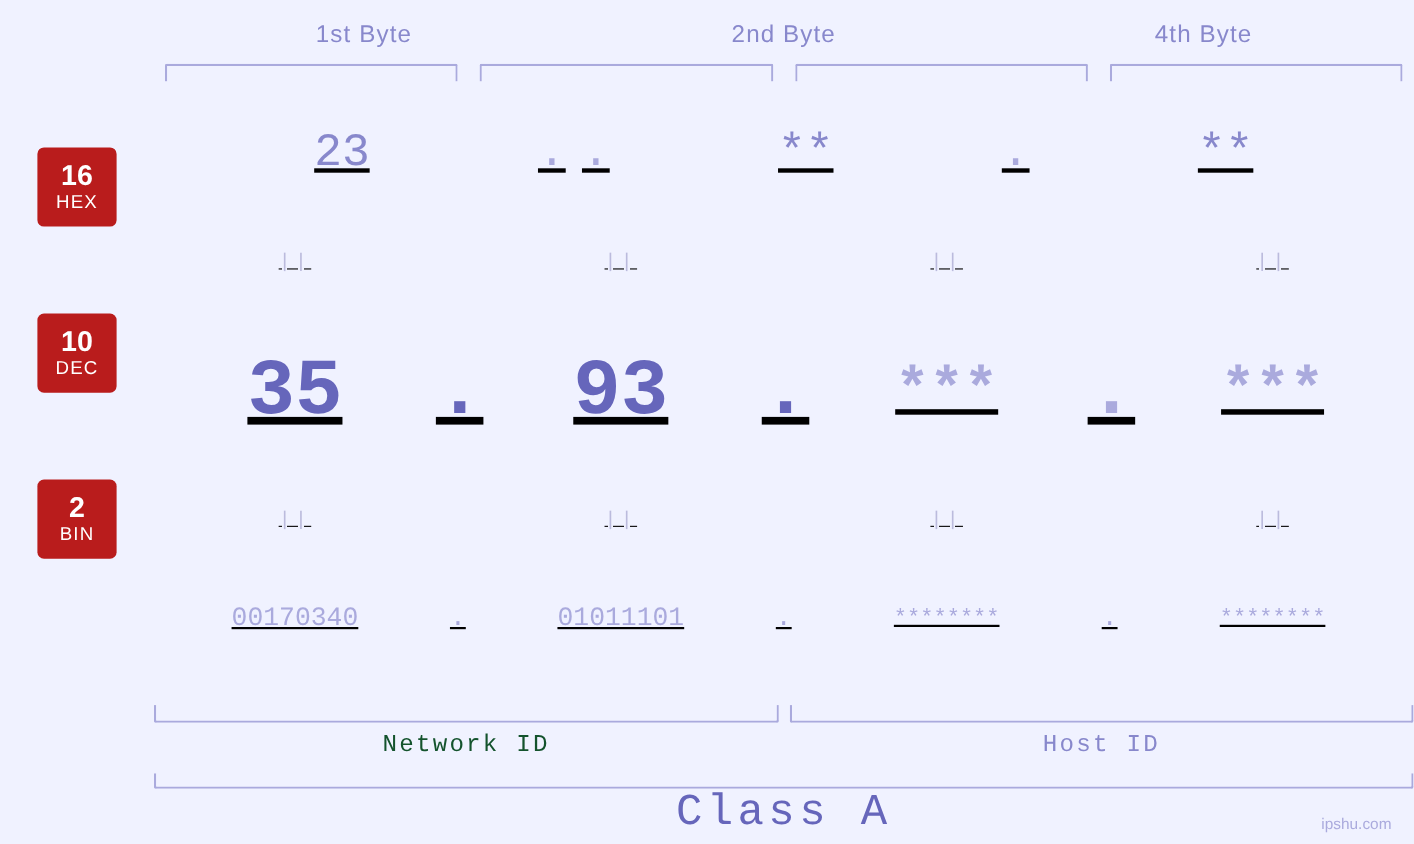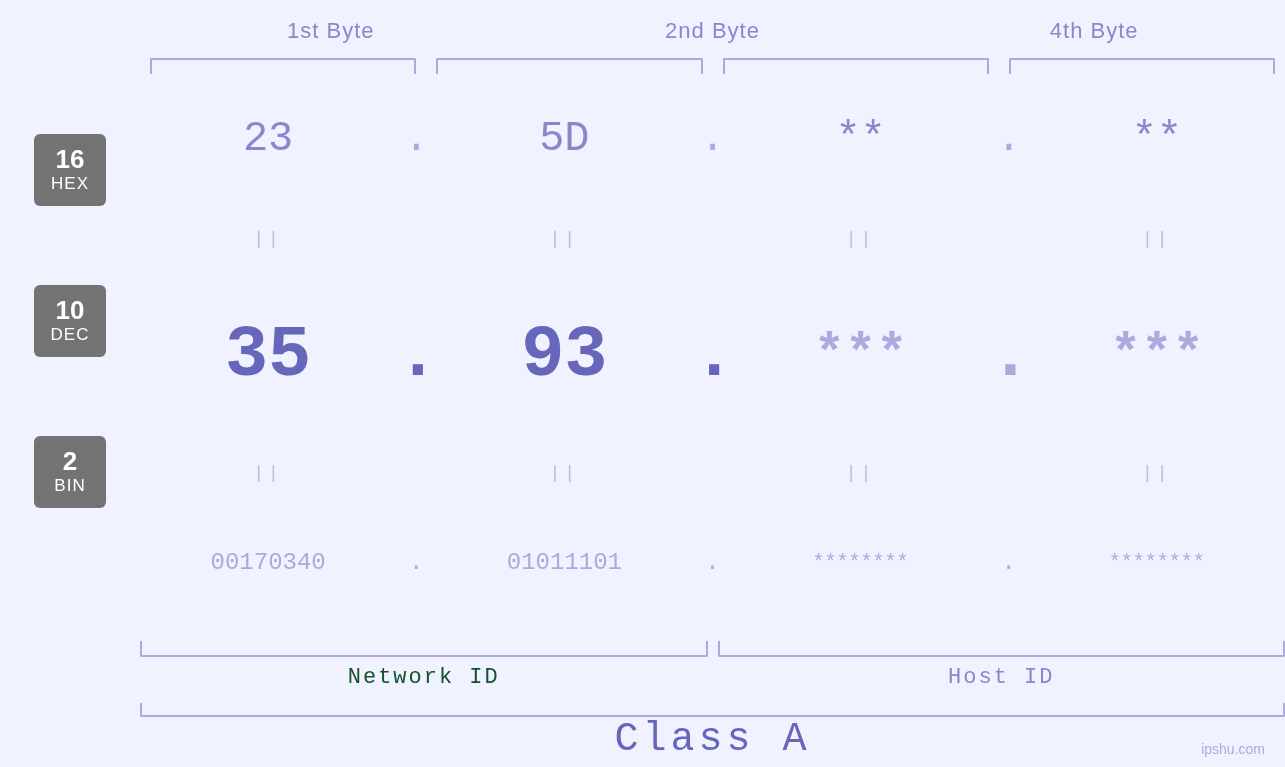--- a/index.html
+++ b/index.html
@@ -72,21 +72,21 @@
       flex-direction: column;
       align-items: center;
       justify-content: space-around;
       padding: 10px 0;
       padding-bottom: 80px;
     }
 
     .badge {
       width: 72px;
       height: 72px;
-      background: #737373;
+      background: #b91c1c;
       color: white;
       border-radius: 6px;
       display: flex;
       flex-direction: column;
       align-items: center;
       justify-content: center;
       font-family: Arial, sans-serif;
     }
 
     .badge-number {
@@ -101,20 +101,21 @@
       letter-spacing: 1px;
     }
 
     
     .rows-container {
       flex: 1;
       display: flex;
       flex-direction: column;
       justify-content: space-around;
       padding-bottom: 20px;
+      text-decoration: underline;
     }
 
     
     .data-row {
       display: flex;
       align-items: center;
       justify-content: center;
     }
 
     .cell {
@@ -314,21 +315,20 @@
         <span class="badge-number">2</span>
         <span class="badge-label">BIN</span>
       </div>
     </div>
 
     <div class="rows-container">
 
       <div class="data-row hex-row">
         <div class="cell">23</div>
         <div class="separator">.</div>
-        <div class="cell">5D</div>
         <div class="separator">.</div>
         <div class="cell masked">**</div>
         <div class="separator">.</div>
         <div class="cell masked">**</div>
       </div>
 
       <div class="pipe-row">
         <div class="pipe-cell">||</div>
         <div class="pipe-sep"></div>
         <div class="pipe-cell">||</div>

